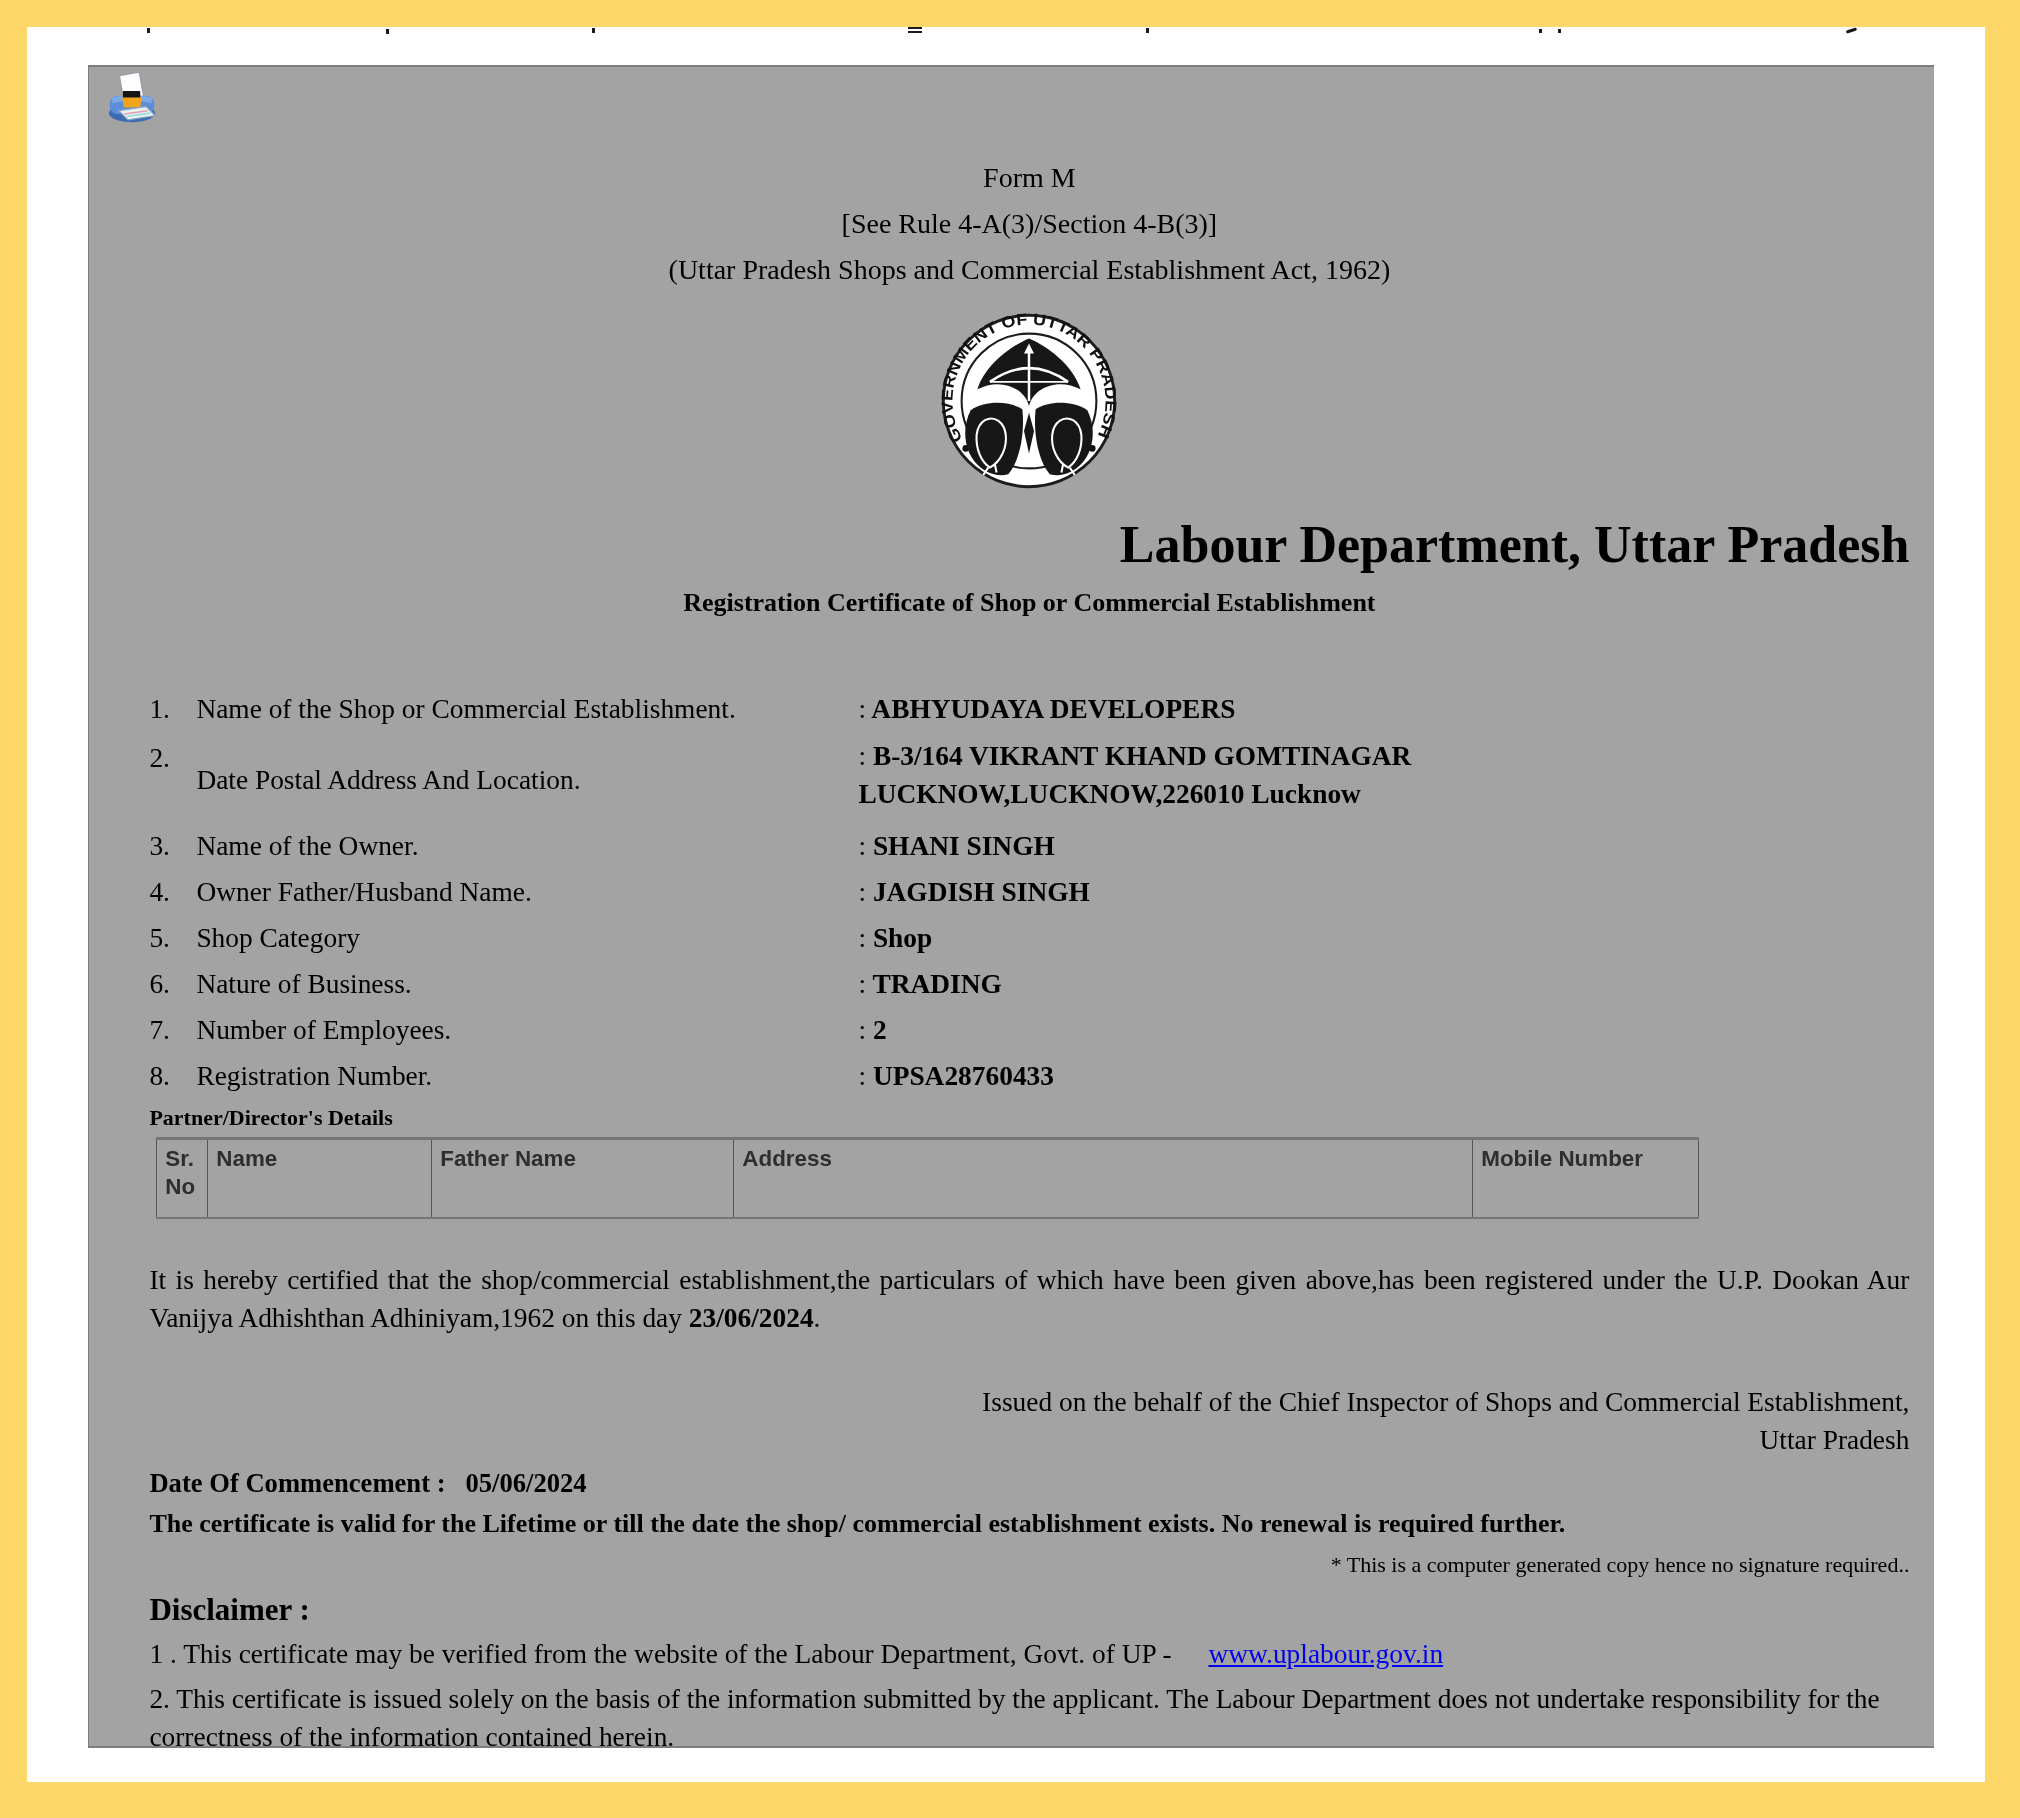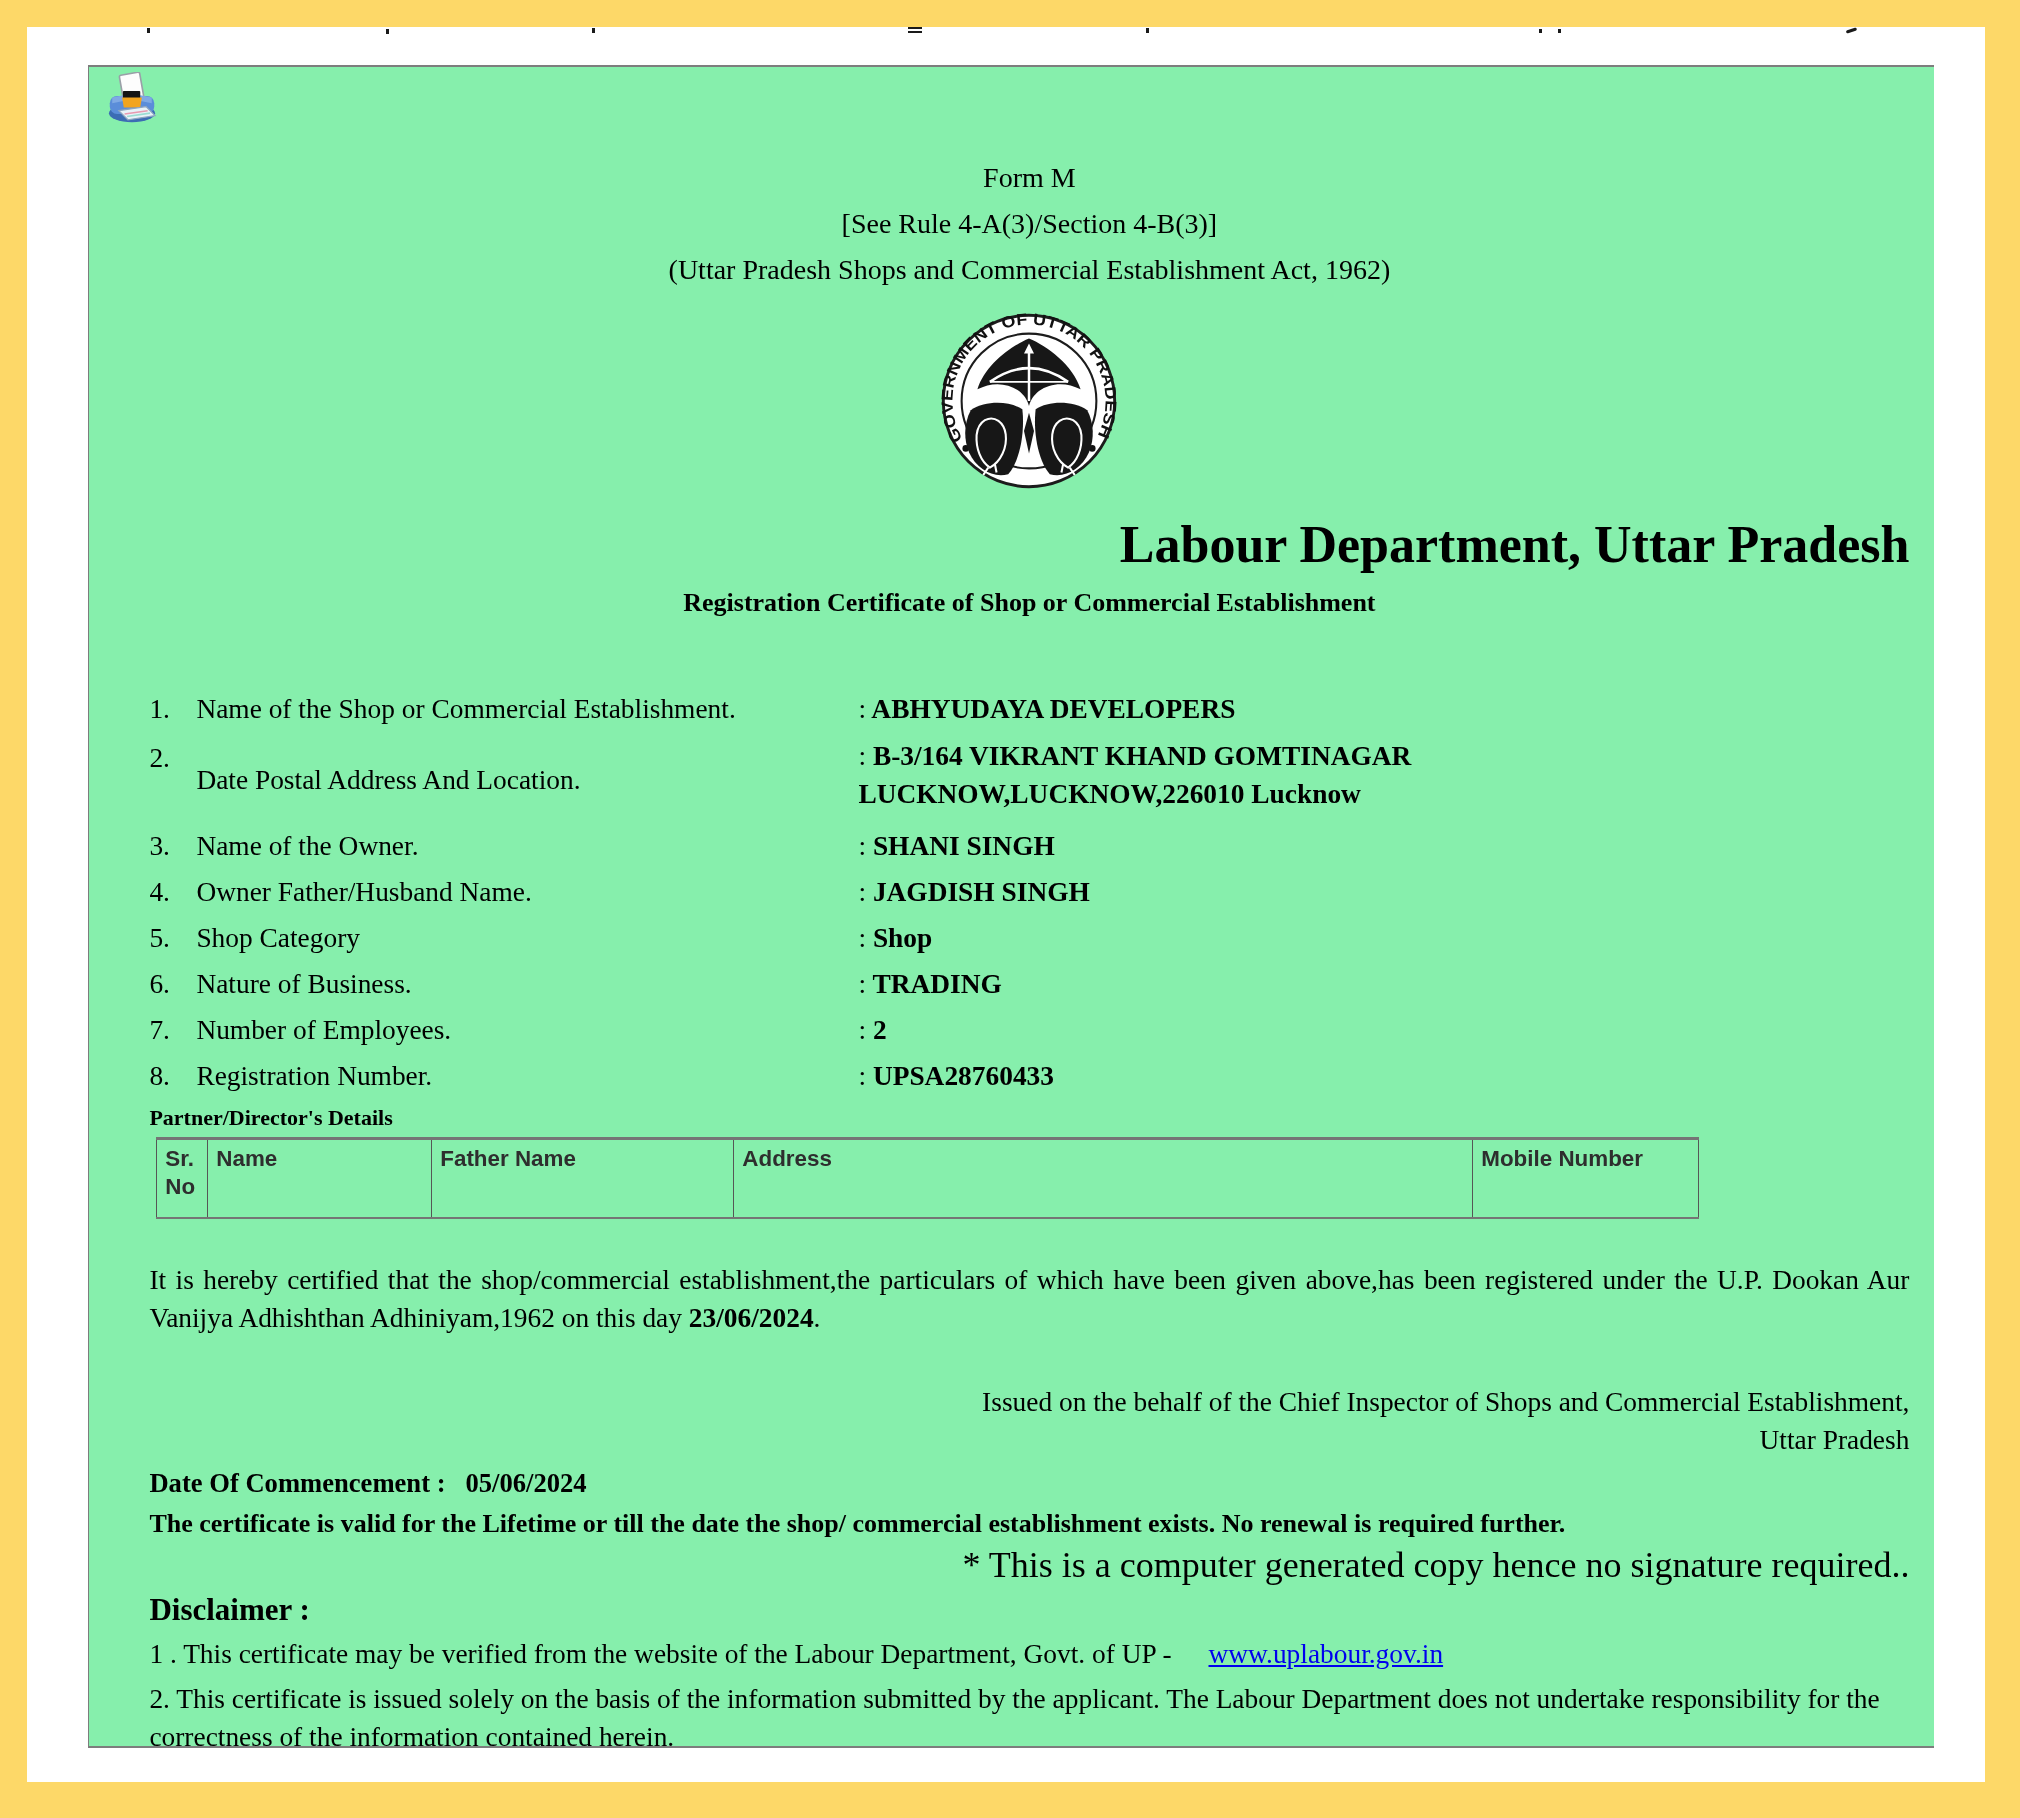--- a/index.html
+++ b/index.html
@@ -18,21 +18,21 @@
   }
   
   .frag { position:absolute; background:#1a1a1a; }
 
   .cert-box {
     position:absolute; left:61px; top:38px;
     width:1846px; height:1683px;
     border:1.7px solid #7d7d7d;
     border-top-width:2.5px; border-bottom-width:2.5px;
     border-right:none;
-    background:#86efac;
+    background:#a3a3a3;
     padding:0 25px 0 60px;
   }
   .printer {
     position:absolute; left:15px; top:4.2px; width:56px; height:56px;
     cursor:pointer;
   }
   .hdr { margin-top:88px; text-align:center; font-size:28px; line-height:46px; }
   .emblem { display:block; margin:13.3px auto 0 auto; }
   .dept-title { margin-top:20px; text-align:right; font-size:52px; line-height:60px; font-weight:bold; }
   .cert-subtitle { margin-top:9.1px; text-align:center; font-size:26px; line-height:37px; font-weight:bold; }
@@ -57,21 +57,21 @@
     text-align:left; vertical-align:top; padding:4.2px 8.3px 37px 8.3px;
   }
   table.partners th:first-child { border-left:none; padding-bottom:16px; }
 
   .certpar { margin-top:42px; font-size:27.4px; line-height:38px; text-align:justify; }
   .certpar b { font-weight:bold; }
   .issued { margin-top:46px; font-size:27.4px; line-height:38px; text-align:right; }
   .commence { margin-top:5px; font-size:26.6px; line-height:38px; font-weight:bold; }
   .commence .cdate { margin-left:13.3px; }
   .validity { margin-top:3.3px; font-size:26px; line-height:38px; font-weight:bold; }
-  .copynote { margin-top:3.3px; font-size:36px; line-height:38px; text-align:right; }
+  .copynote { margin-top:3.3px; font-size:22px; line-height:38px; text-align:right; }
   .disc-head { margin-top:3.3px; font-size:31px; line-height:43px; font-weight:bold; }
   .disc-item1 { margin-top:4.2px; font-size:27.4px; line-height:38px; }
   .disc-item2 { margin-top:7.5px; font-size:27.4px; line-height:38px; }
   .weblink { color:#0000ee; text-decoration:underline; margin-left:30px; cursor:pointer; }
 </style>
 </head>
 <body>
 
 <div class="page">
 

